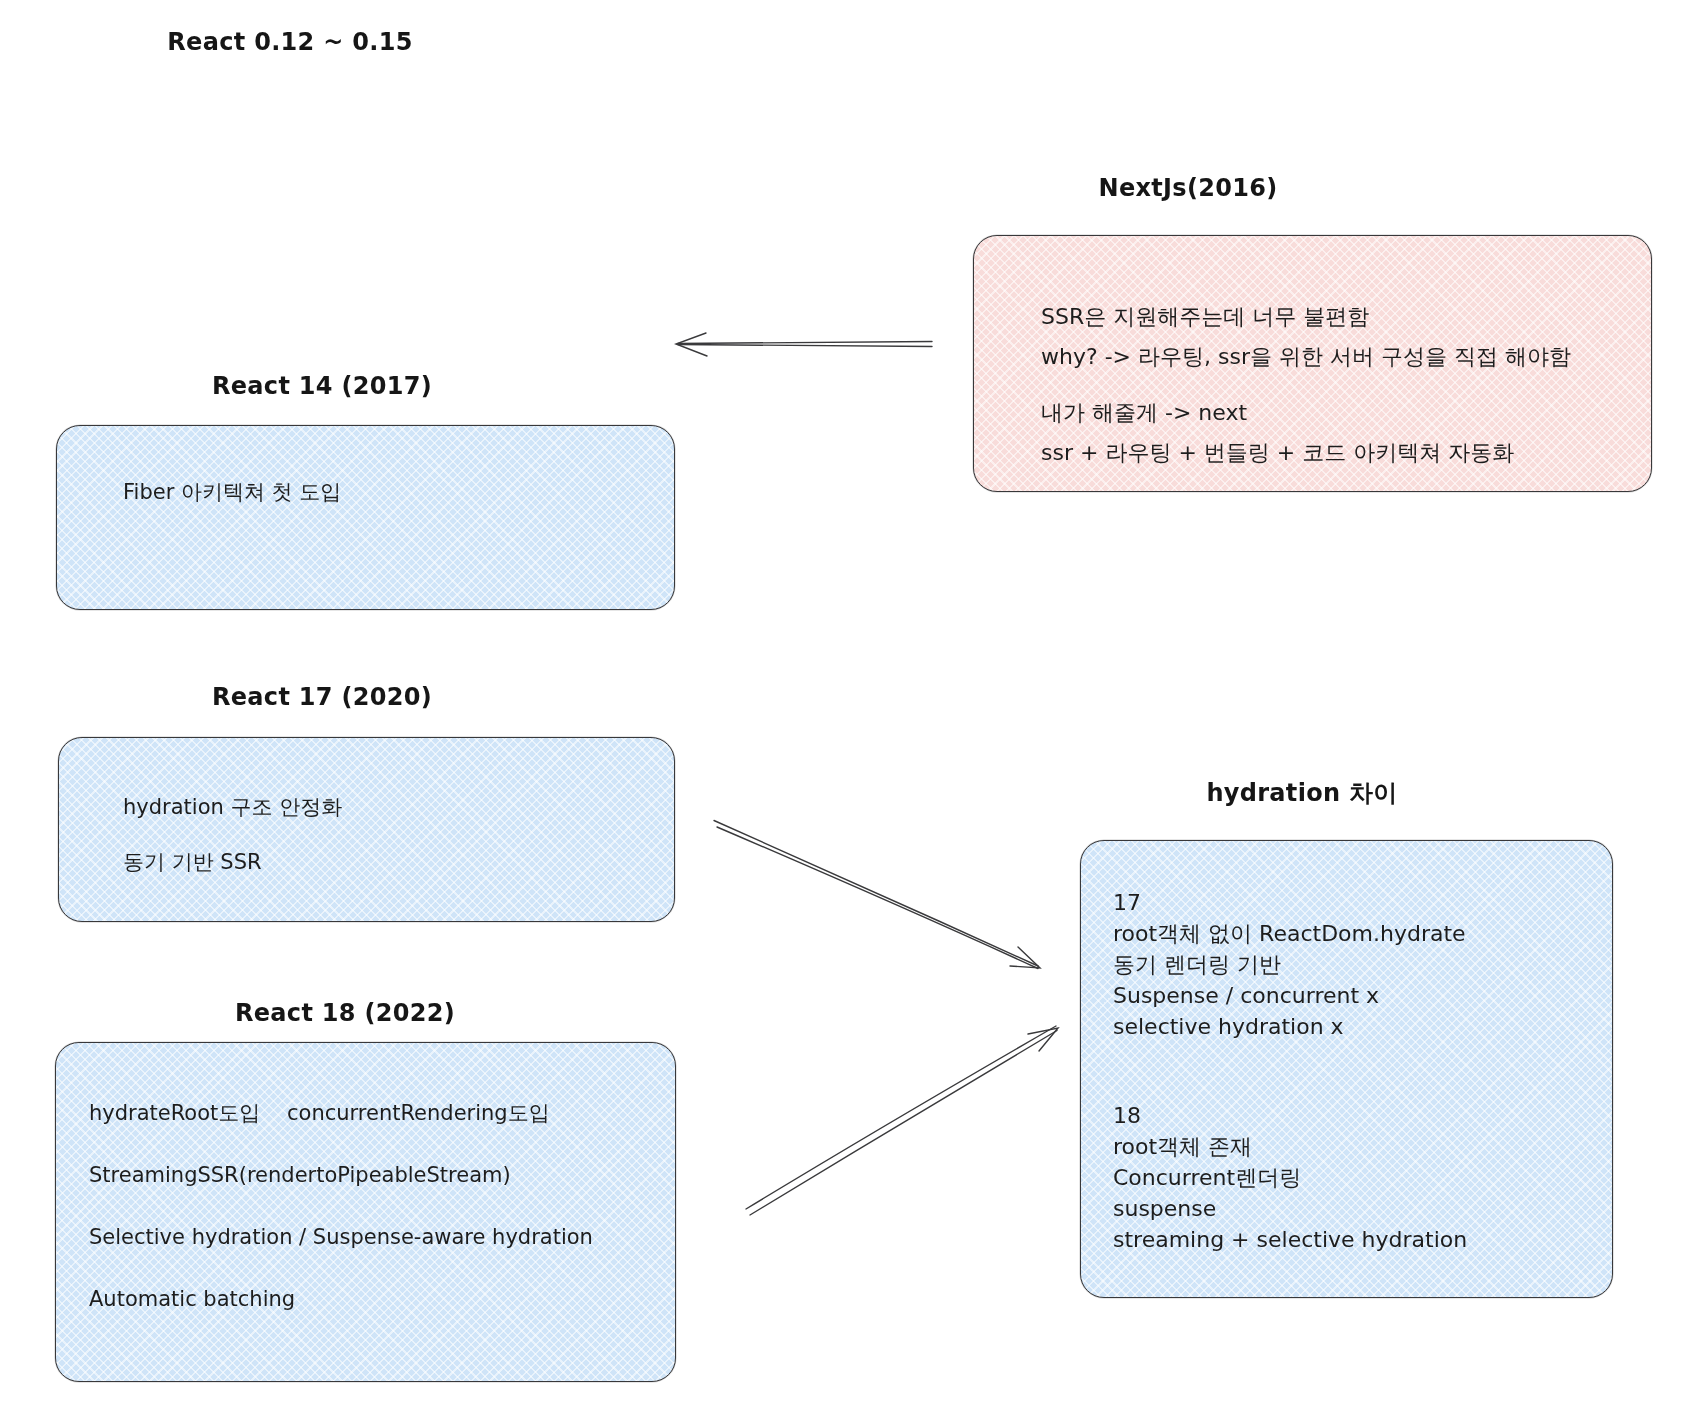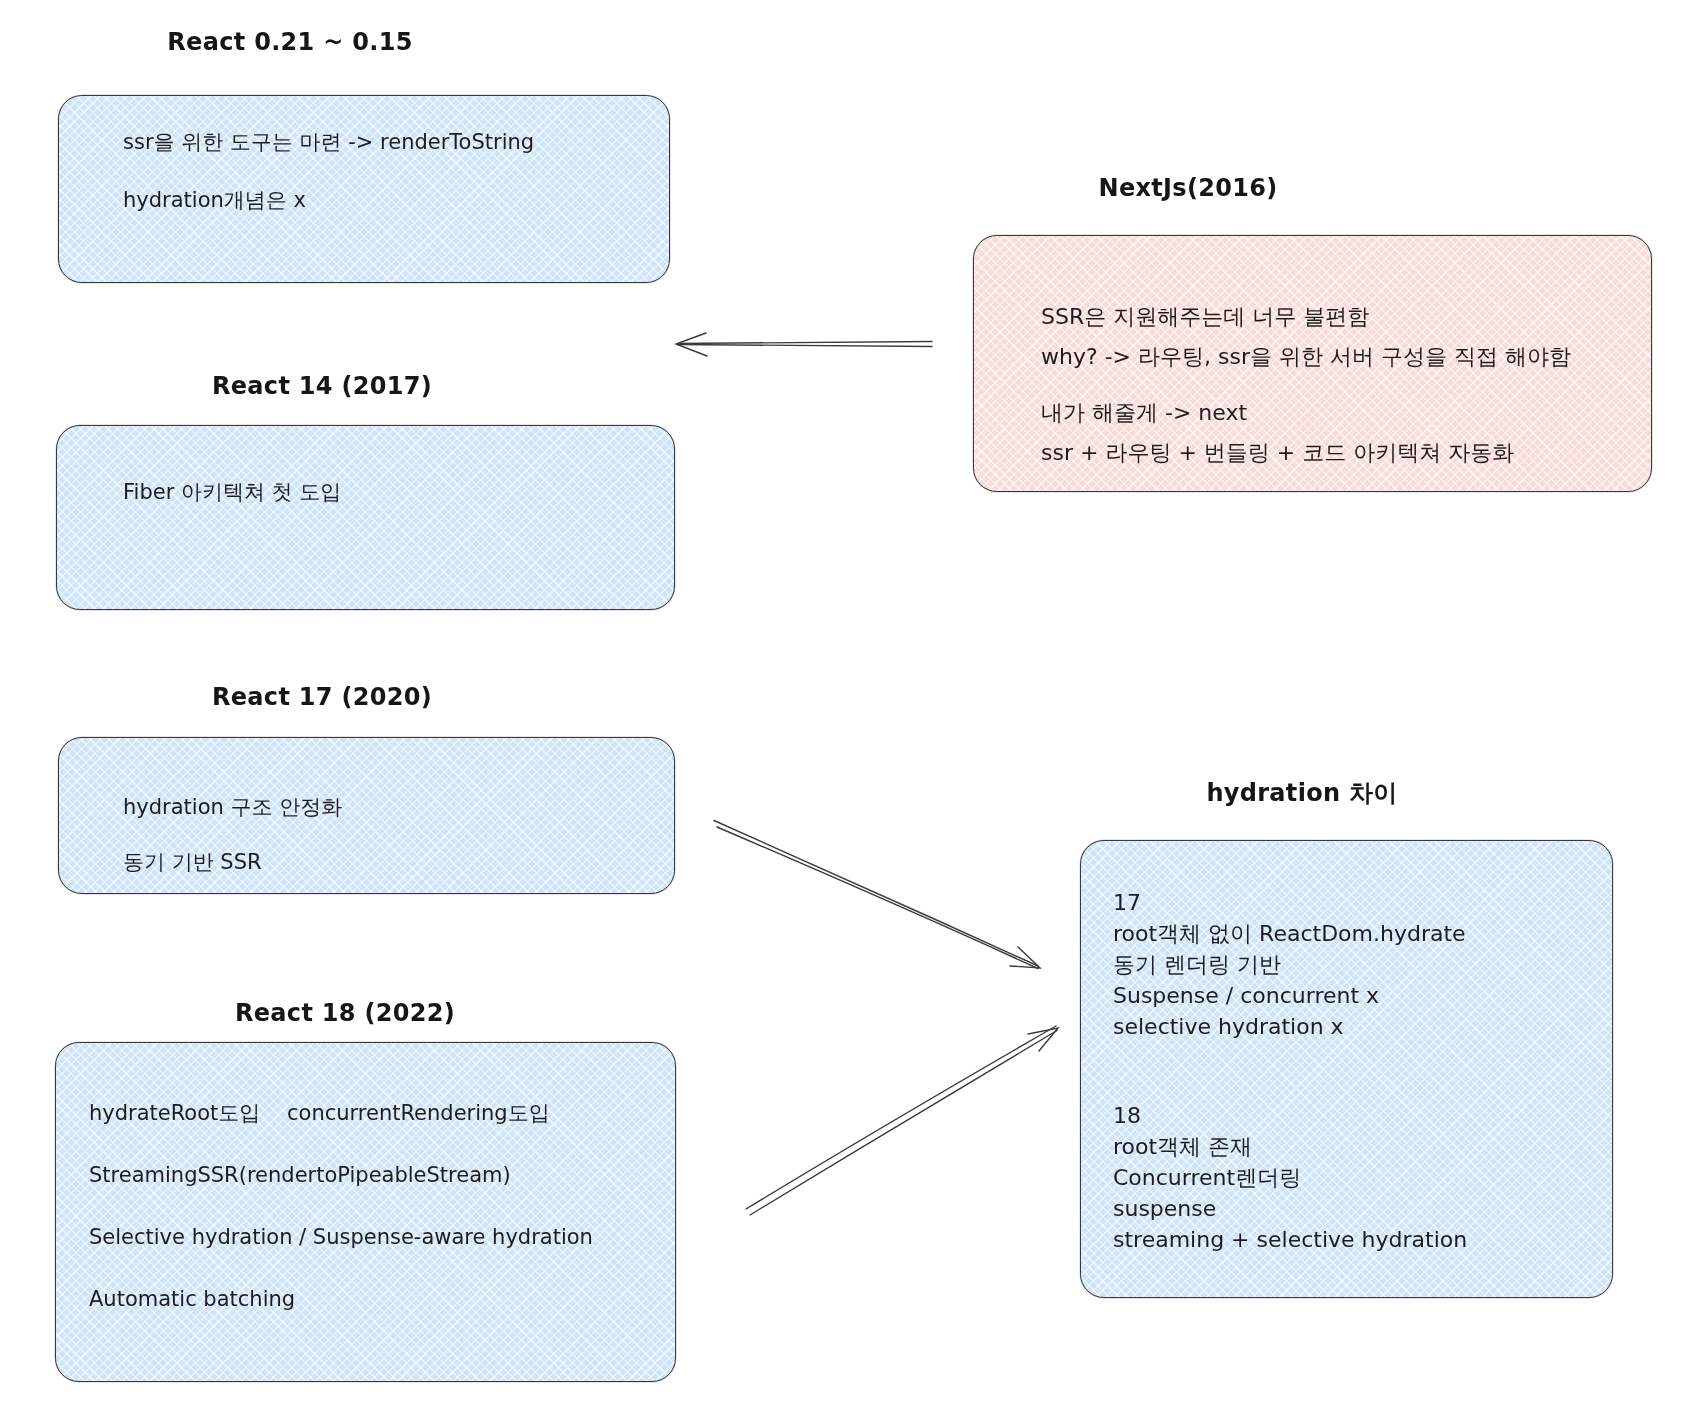--- a/index.html
+++ b/index.html
@@ -27,21 +27,21 @@
     background-image:
       repeating-linear-gradient(45deg, rgba(255,255,255,.55) 0 1.6px, rgba(255,255,255,0) 1.6px 6.5px),
       repeating-linear-gradient(-45deg, rgba(255,255,255,.55) 0 1.6px, rgba(255,255,255,0) 1.6px 6.5px);
   }
   .line{font-size:21px;line-height:28px;white-space:pre-wrap;color:#1d1d1d;}
   
   #box-react-old{left:58px;top:95px;width:612px;height:188px;padding:32px 20px 0 64px;}
   #box-react-old .line{margin-bottom:30px;}
   #box-react16{left:56px;top:425px;width:619px;height:185px;padding:52px 20px 0 66px;}
   #box-react16 .line{margin-bottom:25px;}
-  #box-react17{left:58px;top:737px;width:617px;height:157px;padding:55px 20px 0 64px;}
+  #box-react17{left:58px;top:737px;width:617px;height:185px;padding:55px 20px 0 64px;}
   #box-react17 .line{margin-bottom:27px;}
   #box-react18{left:55px;top:1042px;width:621px;height:340px;padding:56px 16px 0 33px;}
   #box-react18 .line{margin-bottom:34px;}
   #box-nextjs{left:973px;top:235px;width:679px;height:257px;padding:66px 20px 0 67px;}
   #box-nextjs .line{font-size:22px;line-height:30px;margin-bottom:10px;}
   #box-nextjs .group-gap{margin-top:26px;}
   #box-hydration{left:1080px;top:840px;width:533px;height:458px;padding:46px 16px 0 32px;}
   #box-hydration .line{font-size:22px;line-height:31px;margin-bottom:0;}
   #box-hydration .section-gap{margin-top:58px;}
 </style>
@@ -61,31 +61,27 @@
       <path d="M717 827 C 822 872, 932 920, 1038 968.5"></path>
       <path d="M1018 947 L 1040 968 L 1010 966"></path>
     </g>
     <g>
       <path d="M746 1209 C 848 1147, 952 1086, 1056 1026"></path>
       <path d="M750 1215 C 852 1153, 955 1091, 1057 1030.5"></path>
       <path d="M1028 1034 L 1058 1028 L 1039 1051"></path>
     </g>
   </svg>
 
-  <div class="title" style="left:290px;top:28px;">React 0.21 ~ 0.15</div>
+  <div class="title" style="left:290px;top:28px;">React 0.12 ~ 0.15</div>
   <div class="title" style="left:1188px;top:174px;">NextJs(2016)</div>
   <div class="title" style="left:322px;top:372px;">React 14 (2017)</div>
   <div class="title" style="left:322px;top:683px;">React 17 (2020)</div>
   <div class="title" style="left:345px;top:999px;">React 18 (2022)</div>
   <div class="title" style="left:1302px;top:777px;">hydration 차이</div>
 
-  <div class="box blue" id="box-react-old">
-    <div class="line">ssr을 위한 도구는 마련 -&gt; renderToString</div>
-    <div class="line">hydration개념은 x</div>
-  </div>
 
   <div class="box pink" id="box-nextjs">
     <div class="line">SSR은 지원해주는데 너무 불편함</div>
     <div class="line">why? -&gt; 라우팅, ssr을 위한 서버 구성을 직접 해야함</div>
     <div class="line group-gap">내가 해줄게 -&gt; next</div>
     <div class="line">ssr + 라우팅 + 번들링 + 코드 아키텍쳐 자동화</div>
   </div>
 
   <div class="box blue" id="box-react16">
     <div class="line">Fiber 아키텍쳐 첫 도입</div>

